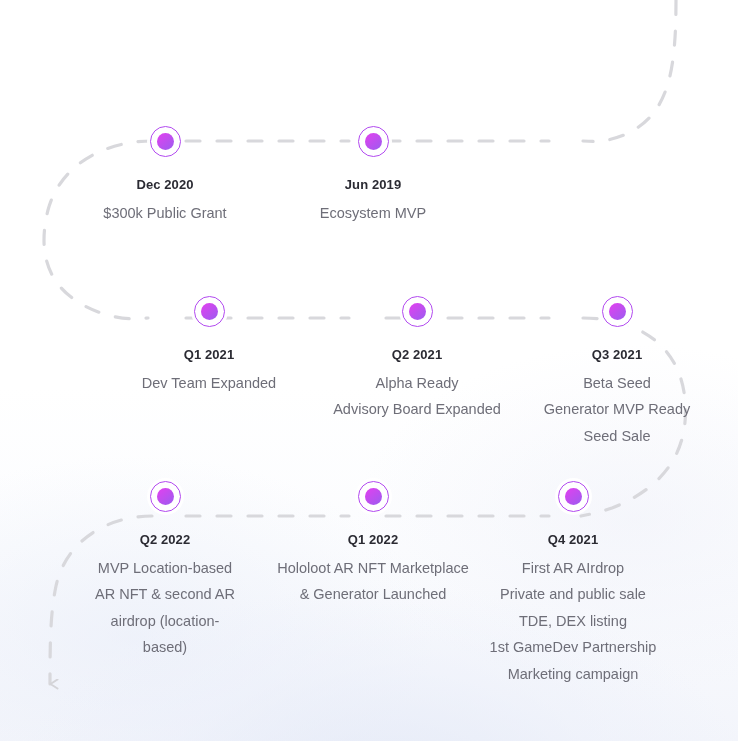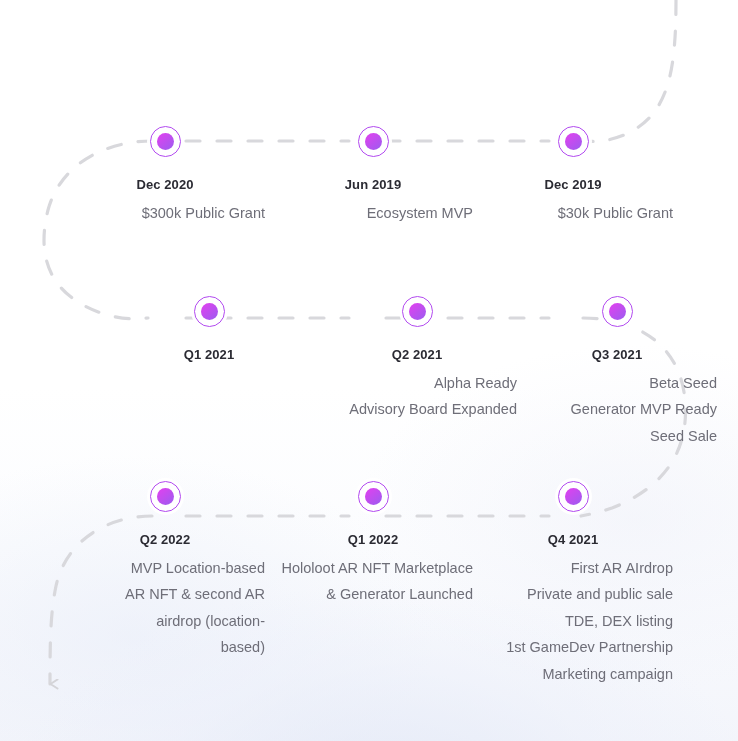--- a/index.html
+++ b/index.html
@@ -92,21 +92,21 @@
     color: #2b2b33;
     letter-spacing: 0.1px;
     line-height: 1;
     text-align: center;
     white-space: nowrap;
   }
   .m-lines {
     margin-top: 13px;
     display: flex;
     flex-direction: column;
-    align-items: flex-end;
+    align-items: center;
     gap: 7px;
     width: 100%;
   }
   .m-line {
     font-size: 14.5px;
     color: #6e6e78;
     line-height: 1.34;
     text-align: center;
     white-space: nowrap;
   }
@@ -156,38 +156,32 @@
     <div class="milestone col-2">
       <div class="node">
         <span class="node-dot"></span>
       </div>
       <div class="m-title">Jun 2019</div>
       <div class="m-lines">
         <div class="m-line">Ecosystem MVP</div>
       </div>
     </div>
 
-    <div class="milestone col-3">
-      <div class="node">
-        <span class="node-dot"></span>
-      </div>
-      <div class="m-title">Dec 2019</div>
-      <div class="m-lines">
-        <div class="m-line">$30k Public Grant</div>
-      </div>
-    </div>
   </div>
 
   <div class="row row-2">
 
     <div class="milestone col-1">
       <div class="node">
         <span class="node-dot"></span>
       </div>
       <div class="m-title">Q1 2021</div>
+      <div class="m-lines">
+        <div class="m-line">Dev Team Expanded</div>
+      </div>
     </div>
 
     <div class="milestone col-2">
       <div class="node">
         <span class="node-dot"></span>
       </div>
       <div class="m-title">Q2 2021</div>
       <div class="m-lines">
         <div class="m-line">Alpha Ready</div>
         <div class="m-line">Advisory Board Expanded</div>

